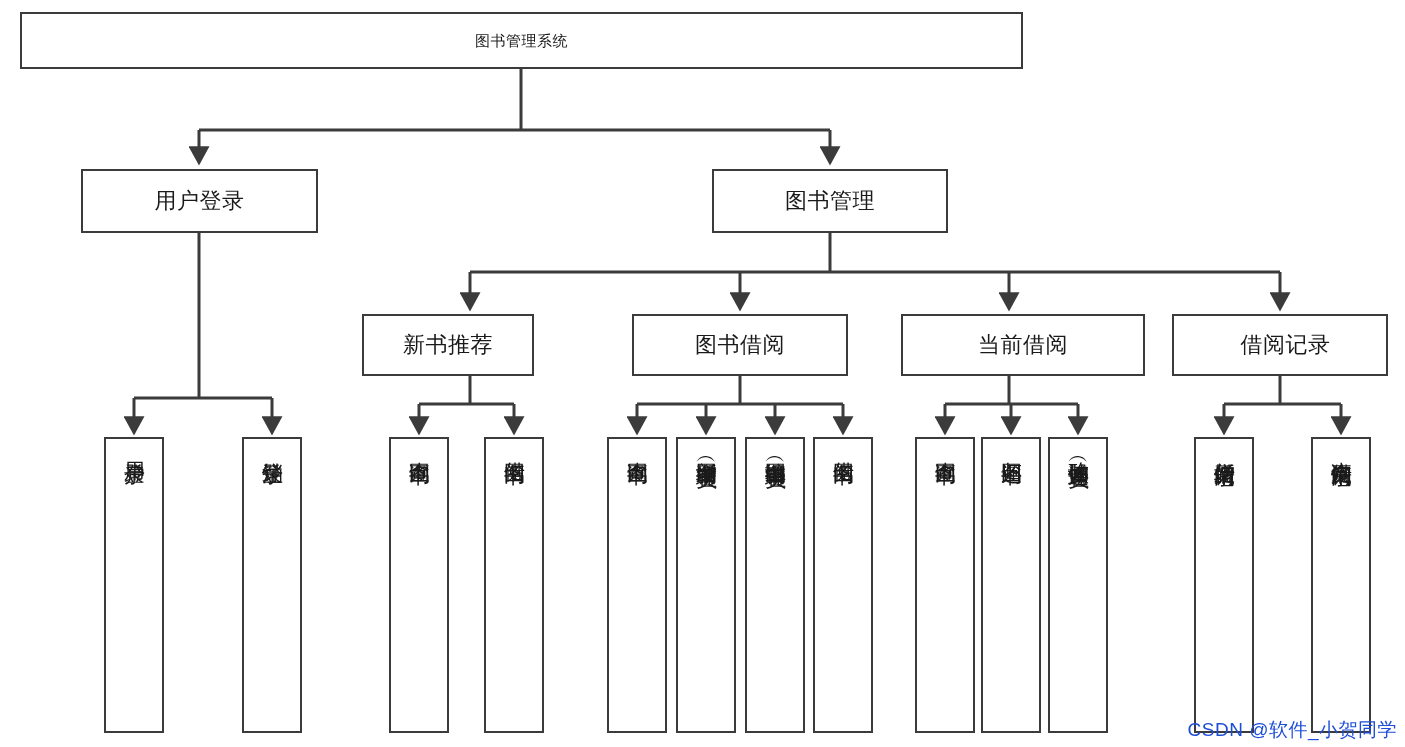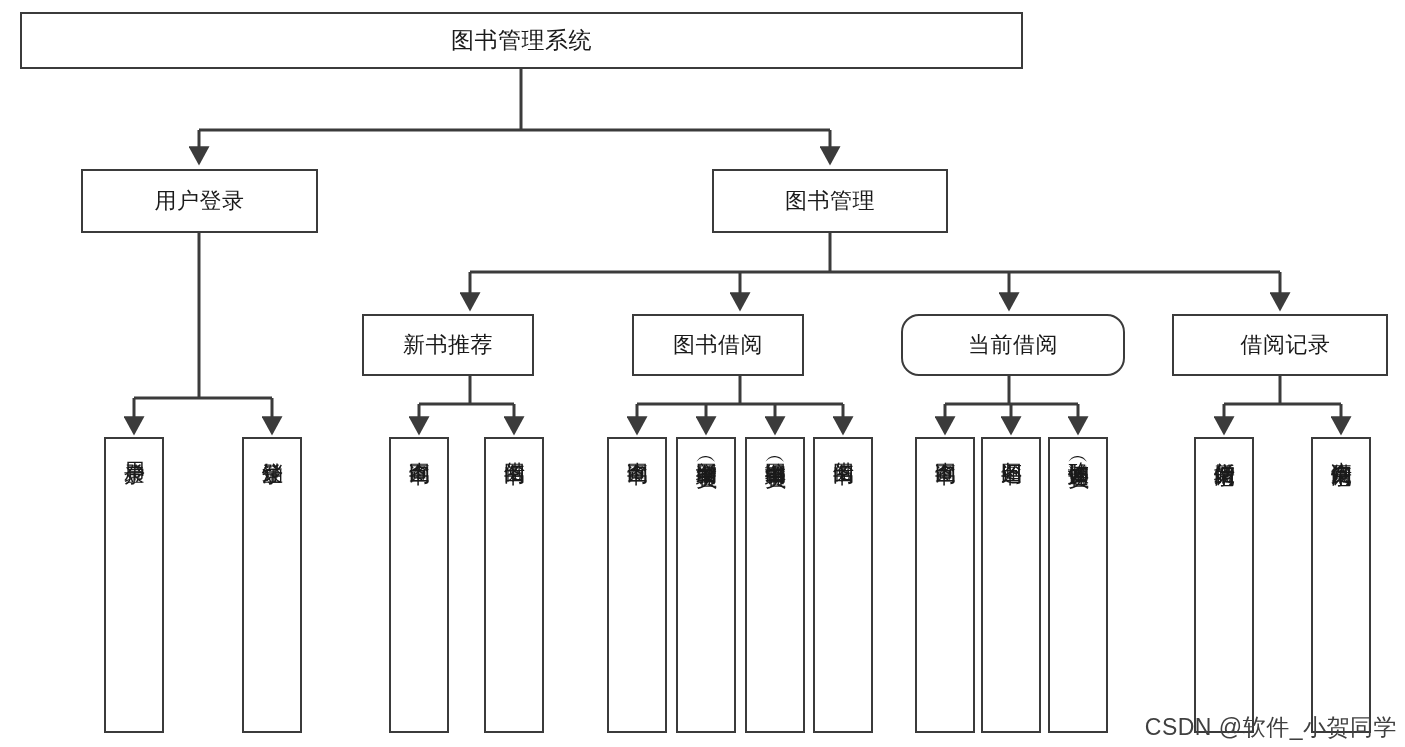--- a/index.html
+++ b/index.html
@@ -48,27 +48,27 @@
     line-height: 1.28;
     letter-spacing: 1px;
     white-space: normal;
     max-height: 100%;
   }
   .node.leaf {
     align-items: flex-start;
     justify-content: center;
     padding-top: 6px;
   }
-  .node.root .label { font-size: 23px; }
+  .node.root .label { font-size: 15px; }
   #watermark {
     position: absolute;
     right: 8px;
     bottom: 4px;
-    font-size: 23px;
-    color: #404040;
+    font-size: 19px;
+    color: #1d4ed8;
     letter-spacing: 0.5px;
     white-space: nowrap;
     user-select: none;
     margin-left: 40px;
   }
 </style>
 </head>
 <body>
 
 <div id="canvas">
@@ -130,24 +130,24 @@
   <div class="node" style="left:81px; top:169px; width:237px; height:64px;">
     <span class="label">用户登录</span>
   </div>
   <div class="node" style="left:712px; top:169px; width:236px; height:64px;">
     <span class="label">图书管理</span>
   </div>
 
   <div class="node" style="left:362px; top:314px; width:172px; height:62px;">
     <span class="label">新书推荐</span>
   </div>
-  <div class="node" style="left:632px; top:314px; width:172px; height:62px;">
+  <div class="node" style="left:632px; top:314px; width:216px; height:62px;">
     <span class="label">图书借阅</span>
   </div>
-  <div class="node" style="left:901px; top:314px; width:224px; height:62px;border-radius:18px;">
+  <div class="node" style="left:901px; top:314px; width:244px; height:62px;">
     <span class="label">当前借阅</span>
   </div>
   <div class="node" style="left:1172px; top:314px; width:216px; height:62px;padding-left:11px;">
     <span class="label">借阅记录</span>
   </div>
 
   <div class="node leaf" style="left:104px; top:437px; width:60px; height:296px;">
     <span class="label">用户登录</span>
   </div>
   <div class="node leaf" style="left:242px; top:437px; width:60px; height:296px;">

